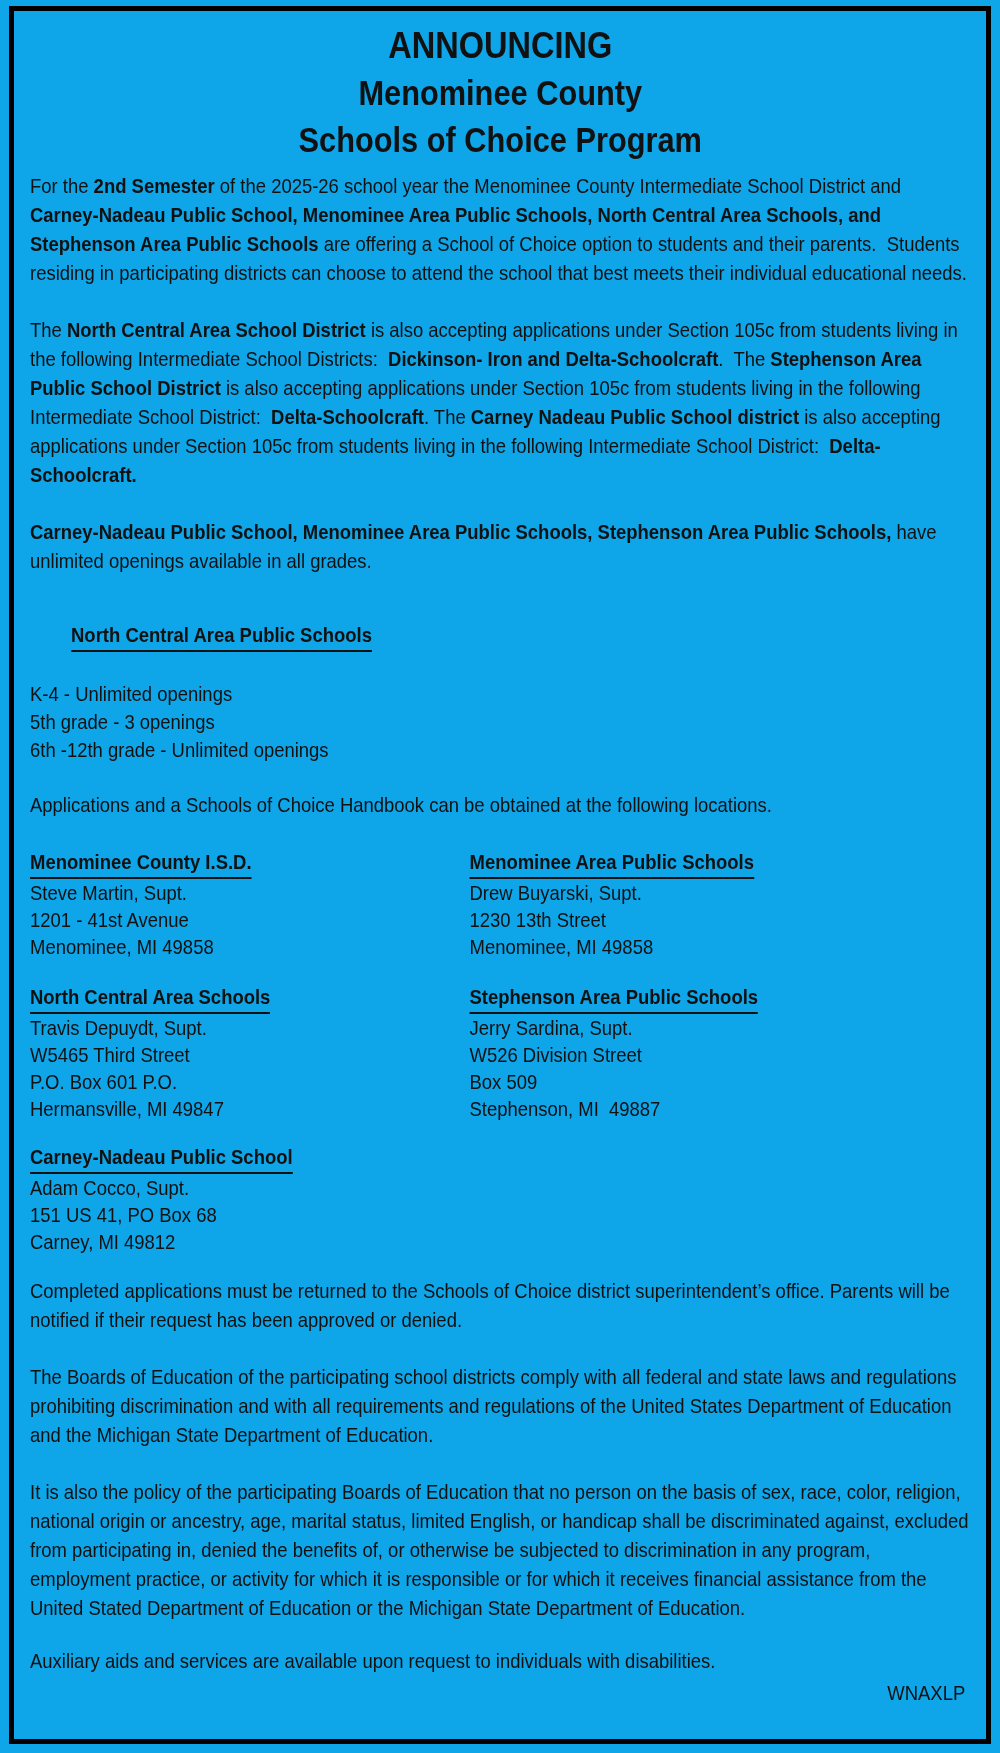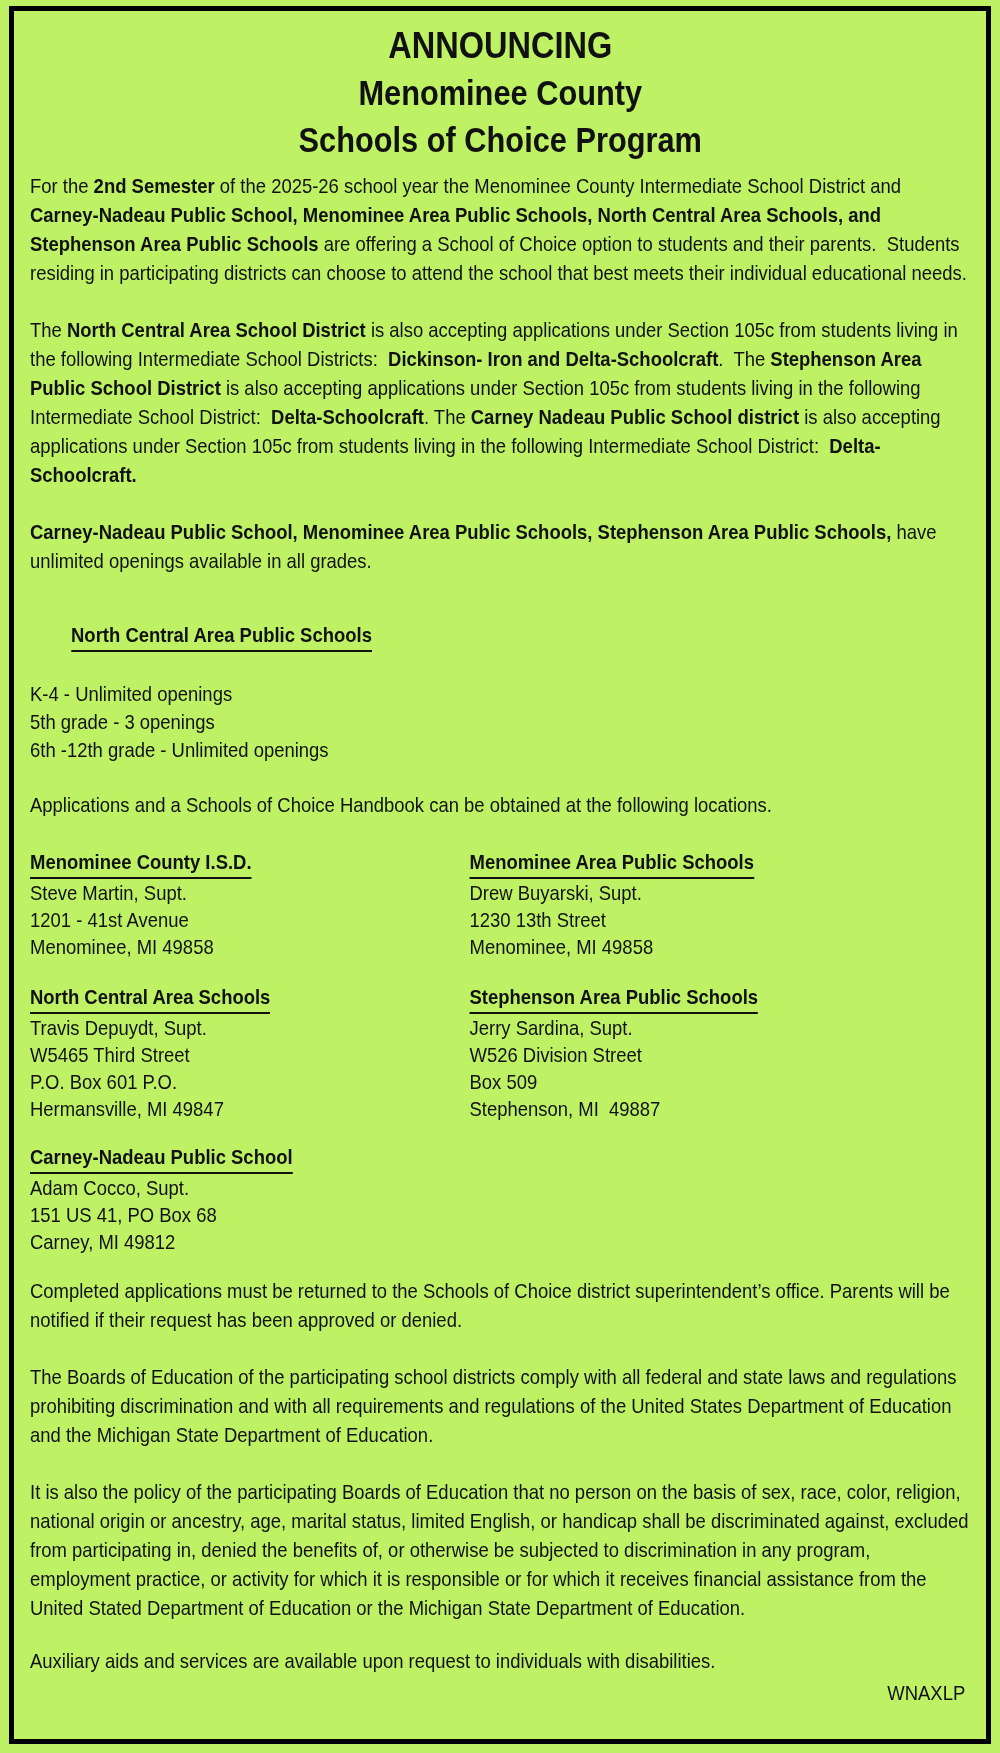--- a/index.html
+++ b/index.html
@@ -1,20 +1,20 @@
 <!DOCTYPE html>
 <html><head>
 <meta charset="utf-8">
 <style>
   html, body { margin: 0; padding: 0; background: #ffffff; }
   .sheet {
     position: relative;
     width: 1000px;
     height: 1753px;
-    background: #bef264;
+    background: #0ea5e9;
     overflow: hidden;
     font-family: "Liberation Sans", sans-serif;
     color: #111111;
   }
   .frame {
     position: absolute;
     left: 9px; top: 6px; right: 9px; bottom: 9px;
     border: 5px solid #000000;
     pointer-events: none;
   }

